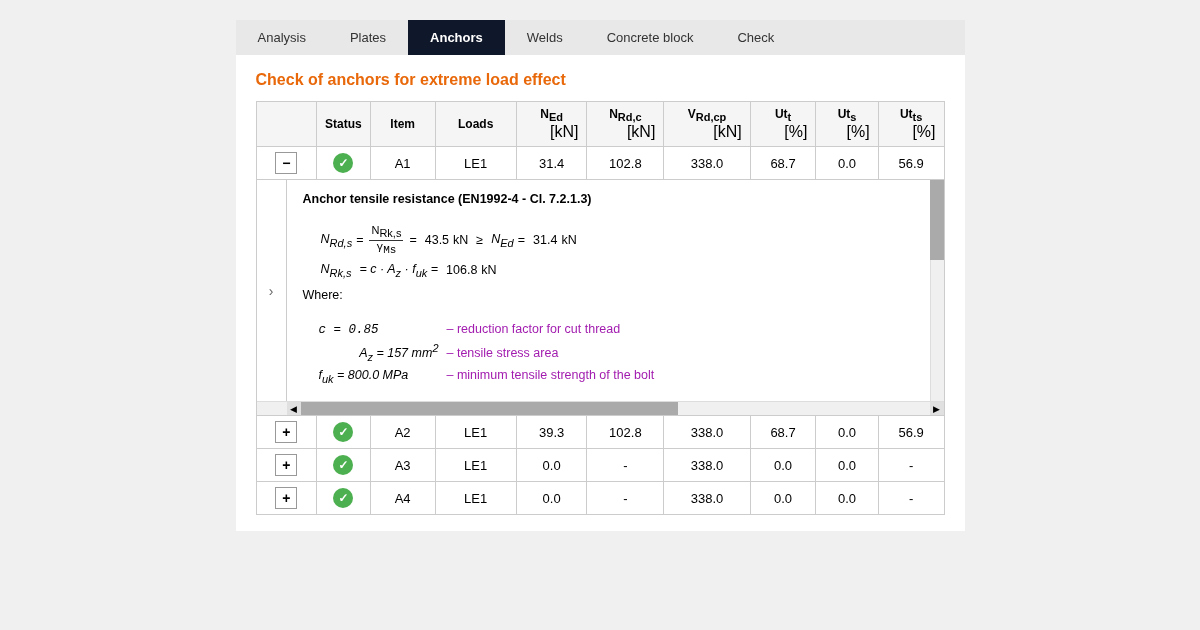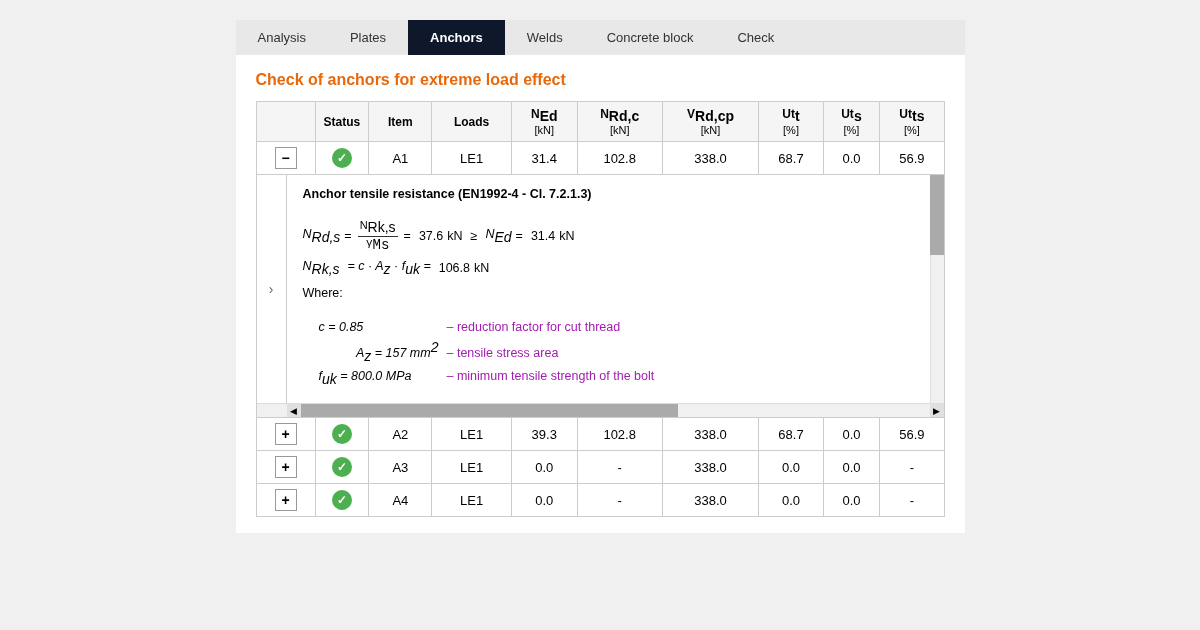--- a/index.html
+++ b/index.html
@@ -60,21 +60,22 @@
       vertical-align: middle;
     }
     .anchor-table th {
       background: #f5f5f5;
       font-weight: bold;
       font-size: 12px;
     }
     .anchor-table th .unit {
       font-weight: normal;
       display: block;
-      font-size: 11px;
+      font-size: 16px;
+      text-align: right;
     }
     .status-cell {
       width: 30px;
     }
     .toggle-btn {
       width: 22px;
       height: 22px;
       border: 1px solid #999;
       background: white;
       cursor: pointer;
@@ -105,21 +106,21 @@
       padding: 12px 16px;
       font-size: 12.5px;
       position: relative;
       overflow: hidden;
     }
     .detail-title {
       font-weight: bold;
       margin-bottom: 18px;
     }
     .formula-line {
-      margin: 6px 0;
+      margin: 6px 18px;
       display: flex;
       align-items: center;
       flex-wrap: wrap;
       gap: 4px;
     }
     .where-section {
       margin-top: 10px;
     }
     .where-title {
       margin-bottom: 20px;
@@ -149,21 +150,21 @@
     }
     .scrollbar-thumb {
       position: absolute;
       right: 0;
       top: 0;
       width: 14px;
       height: 80px;
       background: #aaa;
     }
     sub, sup {
-      font-size: 14px;
+      font-size: 11px;
     }
     .math-frac {
       display: inline-flex;
       flex-direction: column;
       align-items: center;
       vertical-align: middle;
       font-size: 11px;
       margin: 0 2px;
     }
     .math-frac .num {
@@ -255,21 +256,21 @@
                 <div class="formula-line">
                   <span style="font-style:italic;">
                     N<sub>Rd,s</sub>
                   </span>
                   <span>=</span>
                   <span class="math-frac">
                     <span class="num">N<sub>Rk,s</sub></span>
                     <span class="den">γ<sub>Ms</sub></span>
                   </span>
                   <span>=</span>
-                  <span style="margin-left:4px;">37.6</span>
+                  <span style="margin-left:4px;">43.5</span>
                   <span>kN</span>
                   <span style="margin:0 4px;">≥</span>
                   <span style="font-style:italic;">N<sub>Ed</sub></span>
                   <span>=</span>
                   <span style="margin-left:4px;">31.4</span>
                   <span>kN</span>
                 </div>
 
                 <div class="formula-line">
                   <span style="font-style:italic;">
@@ -278,21 +279,21 @@
                   <span style="font-style:italic; margin: 0 4px;">
                     = c · A<sub>z</sub> · f<sub>uk</sub> =
                   </span>
                   <span>106.8</span>
                   <span>kN</span>
                 </div>
 
                 <div class="where-section">
                   <div class="where-title">Where:</div>
                   <div class="where-item">
-                    <span class="where-label" style="font-style:italic;"><i>c</i> = 0.85</span>
+                    <span class="where-label" style="font-style:italic;font-family:Liberation Mono, monospace;"><i>c</i> = 0.85</span>
                     <span class="where-desc">– reduction factor for cut thread</span>
                   </div>
                   <div class="where-item">
                     <span class="where-label" style="font-style:italic;text-align:right;"><i>A<sub>z</sub></i> = 157 mm<sup>2</sup></span>
                     <span class="where-desc">– tensile stress area</span>
                   </div>
                   <div class="where-item">
                     <span class="where-label" style="font-style:italic;"><i>f<sub>uk</sub></i> = 800.0 MPa</span>
                     <span class="where-desc">– minimum tensile strength of the bolt</span>
                   </div>

